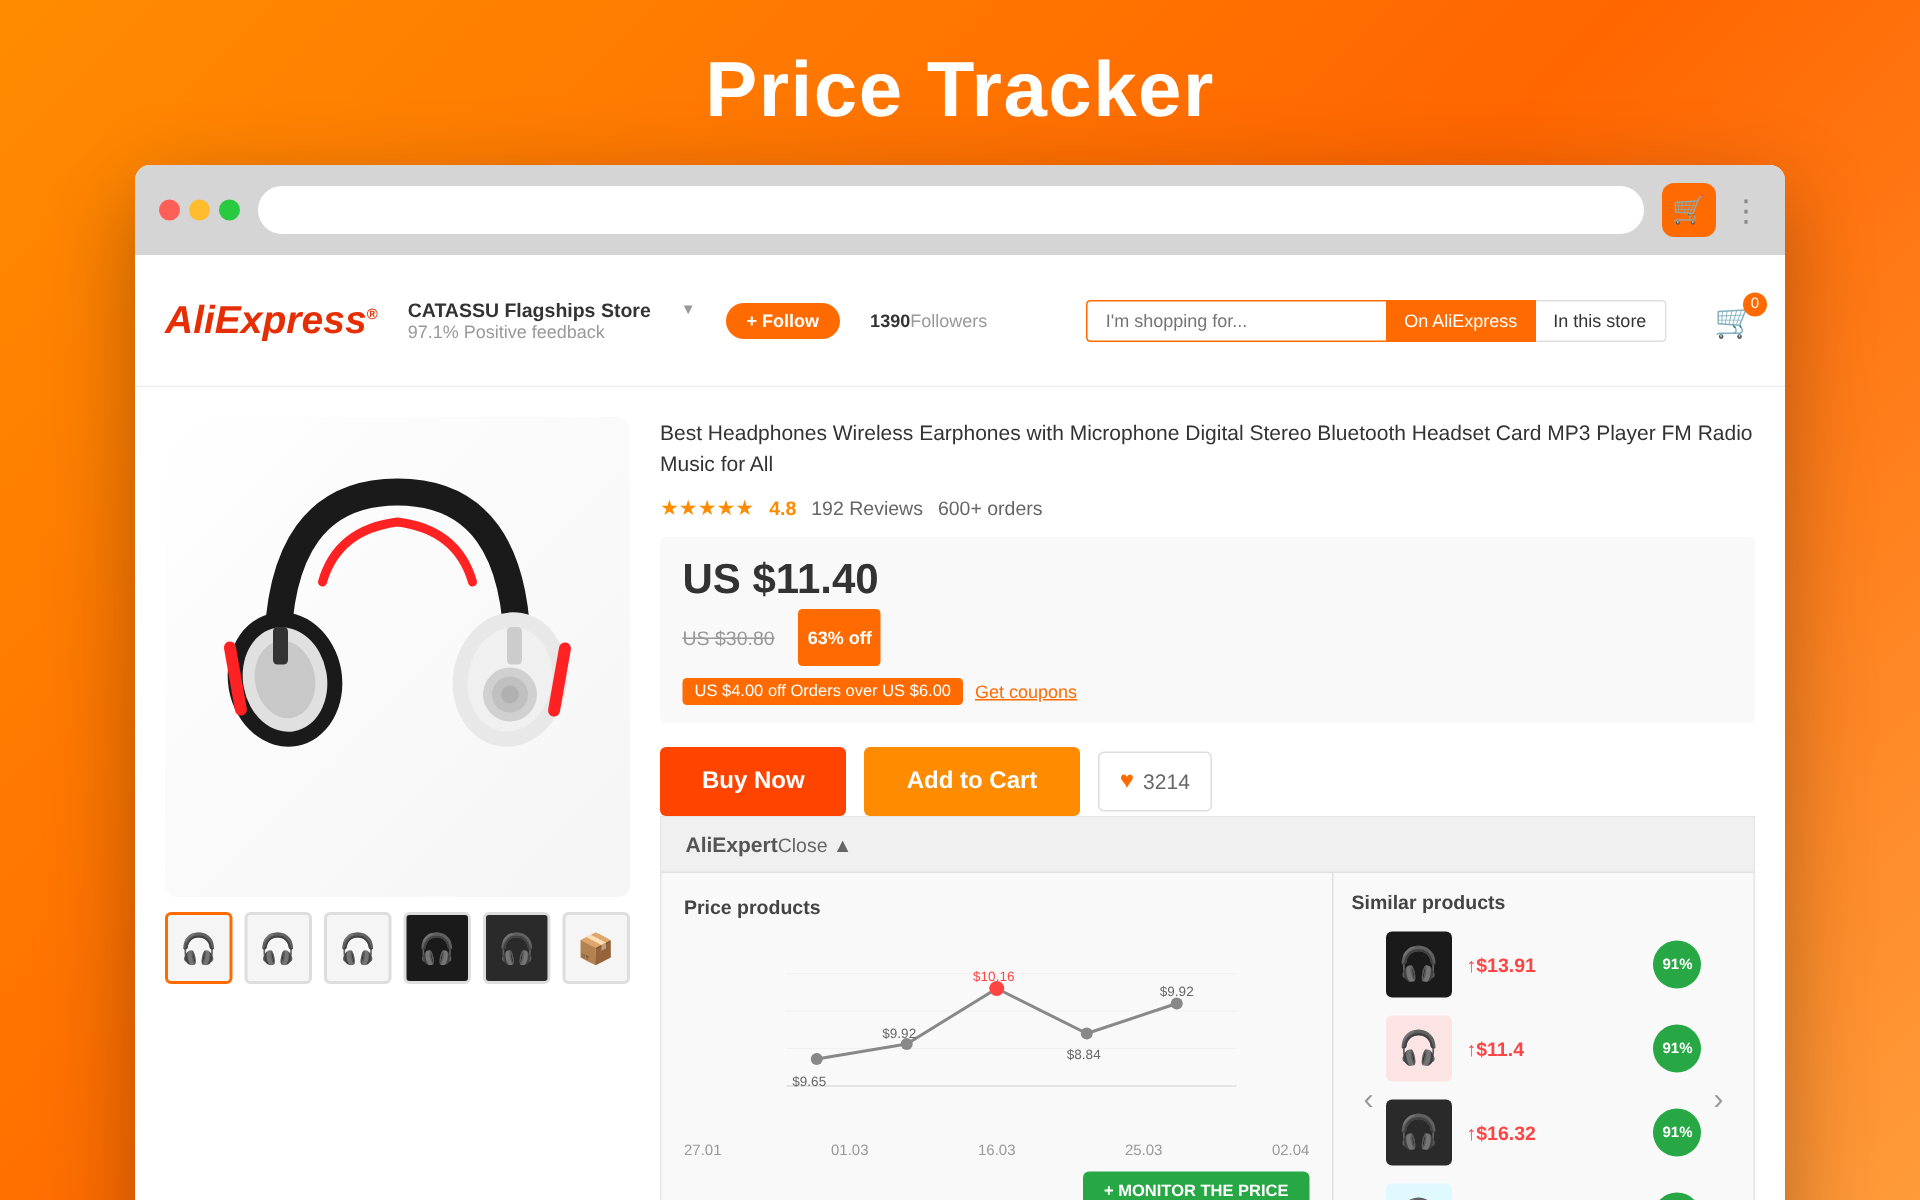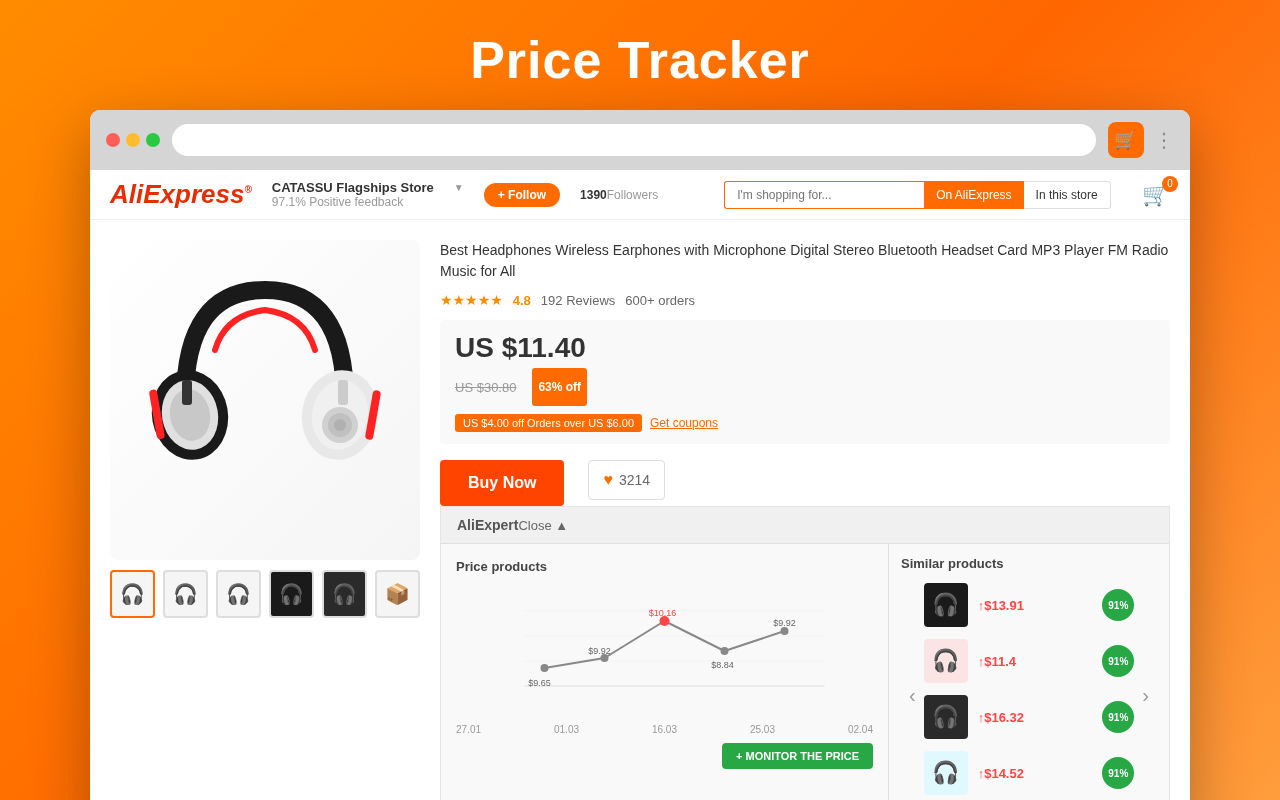--- a/index.html
+++ b/index.html
@@ -79,21 +79,21 @@
       font-size: 20px;
       cursor: pointer;
     }
     .browser-content {
       background: white;
     }
     
     .store-header {
       display: flex;
       align-items: center;
-      padding: 9px 20px;
+      padding: 28px 20px;
       border-bottom: 1px solid #eee;
       gap: 20px;
     }
     .aliexpress-logo {
       font-size: 26px;
       font-weight: 700;
       color: #e62e04;
       font-style: italic;
     }
     .aliexpress-logo sup {
@@ -293,22 +293,22 @@
       font-size: 11px;
     }
     .get-coupons {
       color: #FF6B00;
       font-size: 12px;
       cursor: pointer;
       text-decoration: underline;
     }
     .action-buttons {
       display: flex;
-      gap: 24px;
-      align-items: flex-start;
+      gap: 12px;
+      align-items: center;
       margin-top: 16px;
     }
     .buy-now-btn {
       background: #FF4400;
       color: white;
       border: none;
       padding: 14px 28px;
       border-radius: 4px;
       font-size: 16px;
       font-weight: 700;
@@ -579,20 +579,21 @@
             <span class="discount-badge">63% off</span>
           </div>
           <div class="coupon-bar">
             <span class="coupon-tag">US $4.00 off Orders over US $6.00</span>
             <span class="get-coupons">Get coupons</span>
           </div>
         </div>
 
         <div class="action-buttons">
           <button class="buy-now-btn">Buy Now</button>
+          <button class="add-to-cart-btn">Add to Cart</button>
           <div class="wishlist-btn">
             <span class="heart-icon">♥</span>
             <span>3214</span>
           </div>
         </div>
 
         <div class="aliexpert-panel">
           <div class="aliexpert-header">
             <span class="aliexpert-title">AliExpert</span>
             <span class="close-btn">Close ▲</span>

